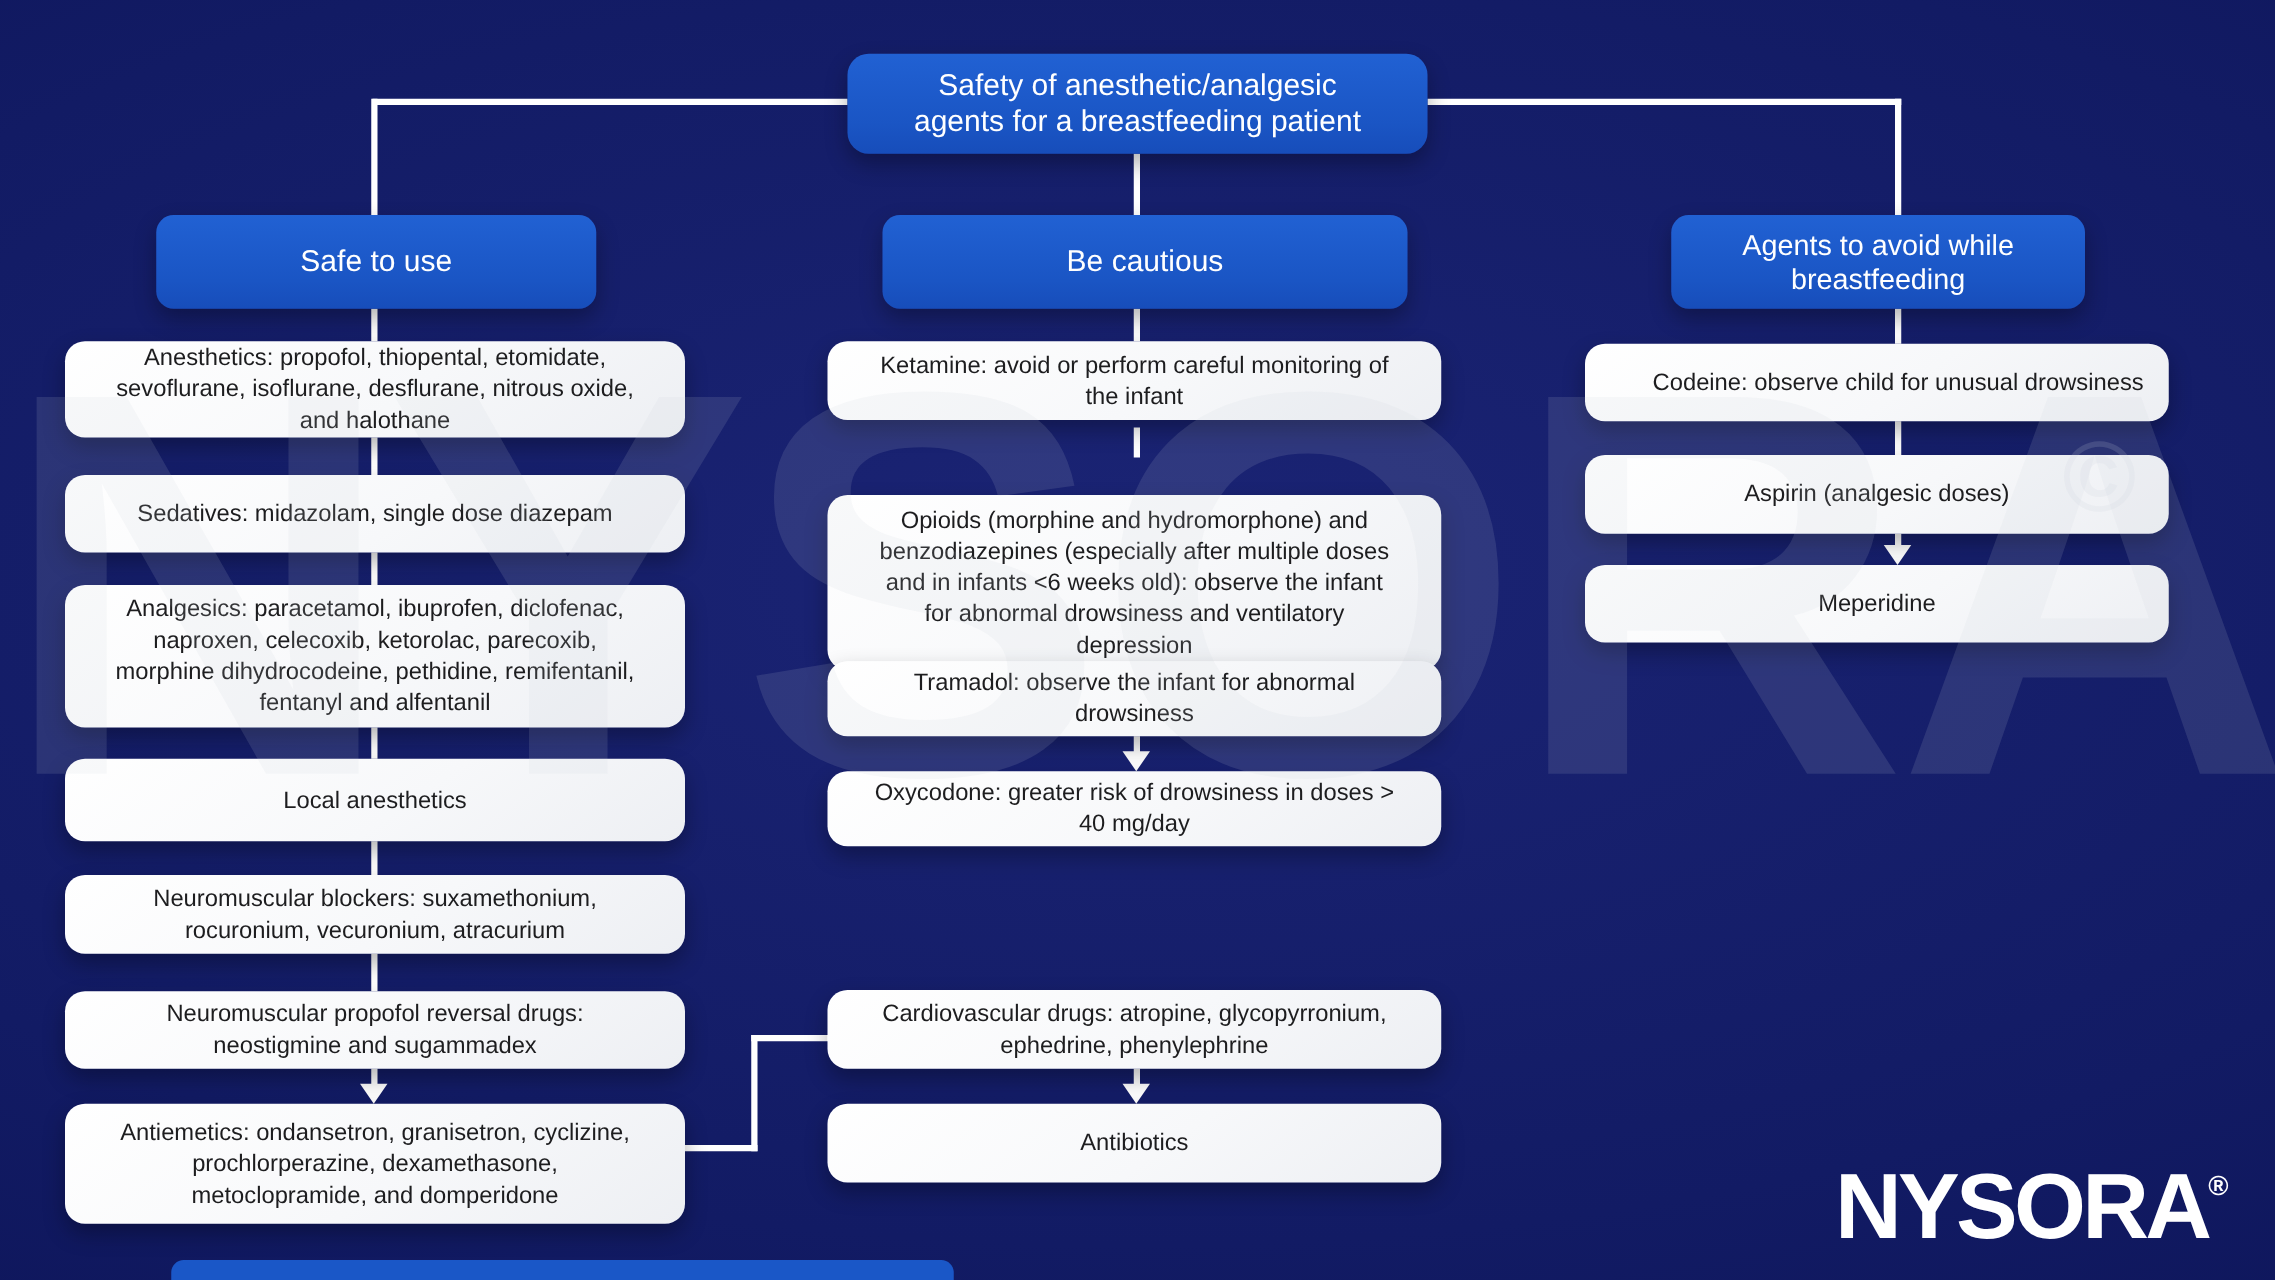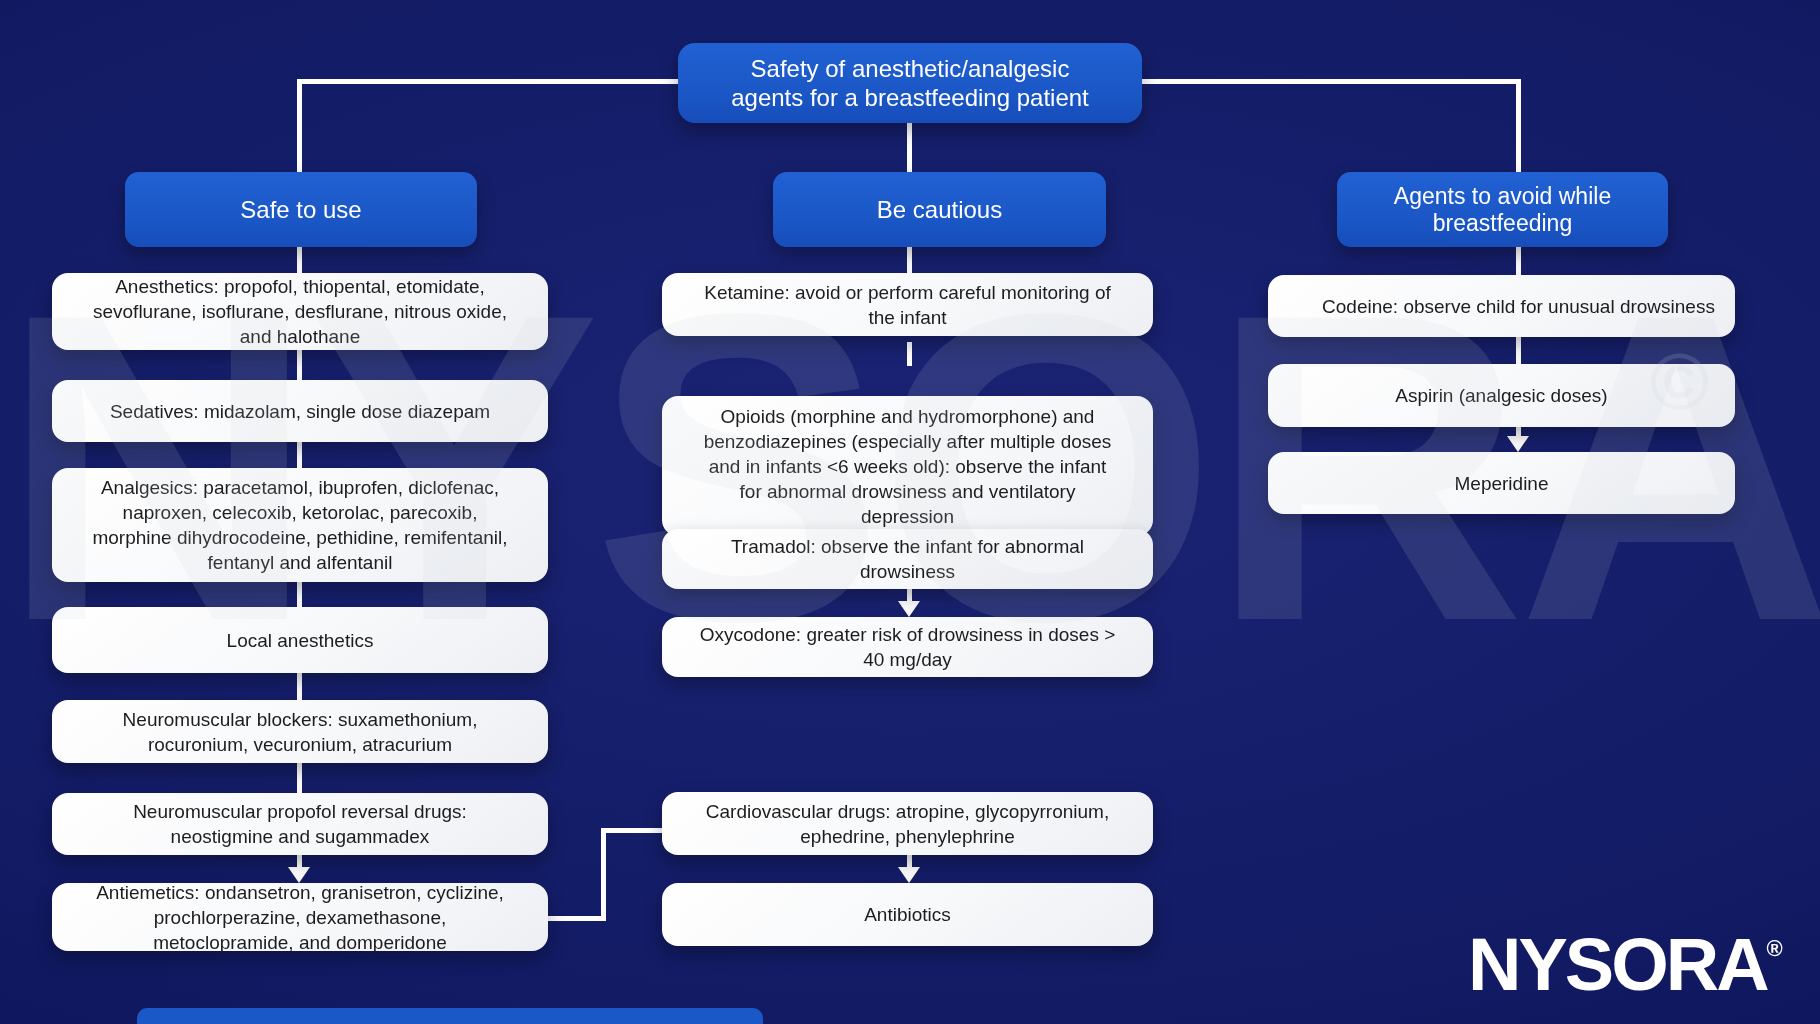--- a/index.html
+++ b/index.html
@@ -94,38 +94,38 @@
   <div class="arrow-head" style="left:1507px;top:436px;"></div>
 
   <div class="line" style="left:548px;top:916px;width:58px;height:5px;"></div>
   <div class="line" style="left:601px;top:828px;width:5px;height:93px;"></div>
   <div class="line" style="left:601px;top:828px;width:62px;height:5px;"></div>
 
   <div class="box box-blue box-title" style="left:678px;top:43px;width:464px;height:80px;">Safety of anesthetic/analgesic
 agents for a breastfeeding patient</div>
 
   <div class="box box-blue" style="left:125px;top:172px;width:352px;height:75px;">Safe to use</div>
-  <div class="box box-blue" style="left:773px;top:172px;width:333px;height:75px;padding-left:14px;">Be cautious</div>
+  <div class="box box-blue" style="left:706px;top:172px;width:420px;height:75px;padding-left:14px;">Be cautious</div>
   <div class="box box-blue" style="left:1337px;top:172px;width:331px;height:75px;font-size:23px;line-height:27px;">Agents to avoid while
 breastfeeding</div>
 
   <div class="box box-white" style="left:52px;top:273px;width:496px;height:77px;">Anesthetics: propofol, thiopental, etomidate,
 sevoflurane, isoflurane, desflurane, nitrous oxide,
 and halothane</div>
   <div class="box box-white" style="left:52px;top:380px;width:496px;height:62px;">Sedatives: midazolam, single dose diazepam</div>
   <div class="box box-white" style="left:52px;top:468px;width:496px;height:114px;">Analgesics: paracetamol, ibuprofen, diclofenac,
 naproxen, celecoxib, ketorolac, parecoxib,
 morphine dihydrocodeine, pethidine, remifentanil,
 fentanyl and alfentanil</div>
   <div class="box box-white" style="left:52px;top:607px;width:496px;height:66px;text-align:center;">Local anesthetics</div>
   <div class="box box-white" style="left:52px;top:700px;width:496px;height:63px;">Neuromuscular blockers: suxamethonium,
 rocuronium, vecuronium, atracurium</div>
   <div class="box box-white" style="left:52px;top:793px;width:496px;height:62px;">Neuromuscular propofol reversal drugs:
 neostigmine and sugammadex</div>
-  <div class="box box-white" style="left:52px;top:883px;width:496px;height:68px;">Antiemetics: ondansetron, granisetron, cyclizine,
+  <div class="box box-white" style="left:52px;top:883px;width:496px;height:96px;">Antiemetics: ondansetron, granisetron, cyclizine,
 prochlorperazine, dexamethasone,
 metoclopramide, and domperidone</div>
 
   <div class="box box-white" style="left:662px;top:273px;width:491px;height:63px;">Ketamine: avoid or perform careful monitoring of
 the infant</div>
   <div class="box box-white" style="left:662px;top:366px;width:491px;height:140px;margin-top:30px;">Opioids (morphine and hydromorphone) and
 benzodiazepines (especially after multiple doses
 and in infants &lt;6 weeks old): observe the infant
 for abnormal drowsiness and ventilatory
 depression</div>

